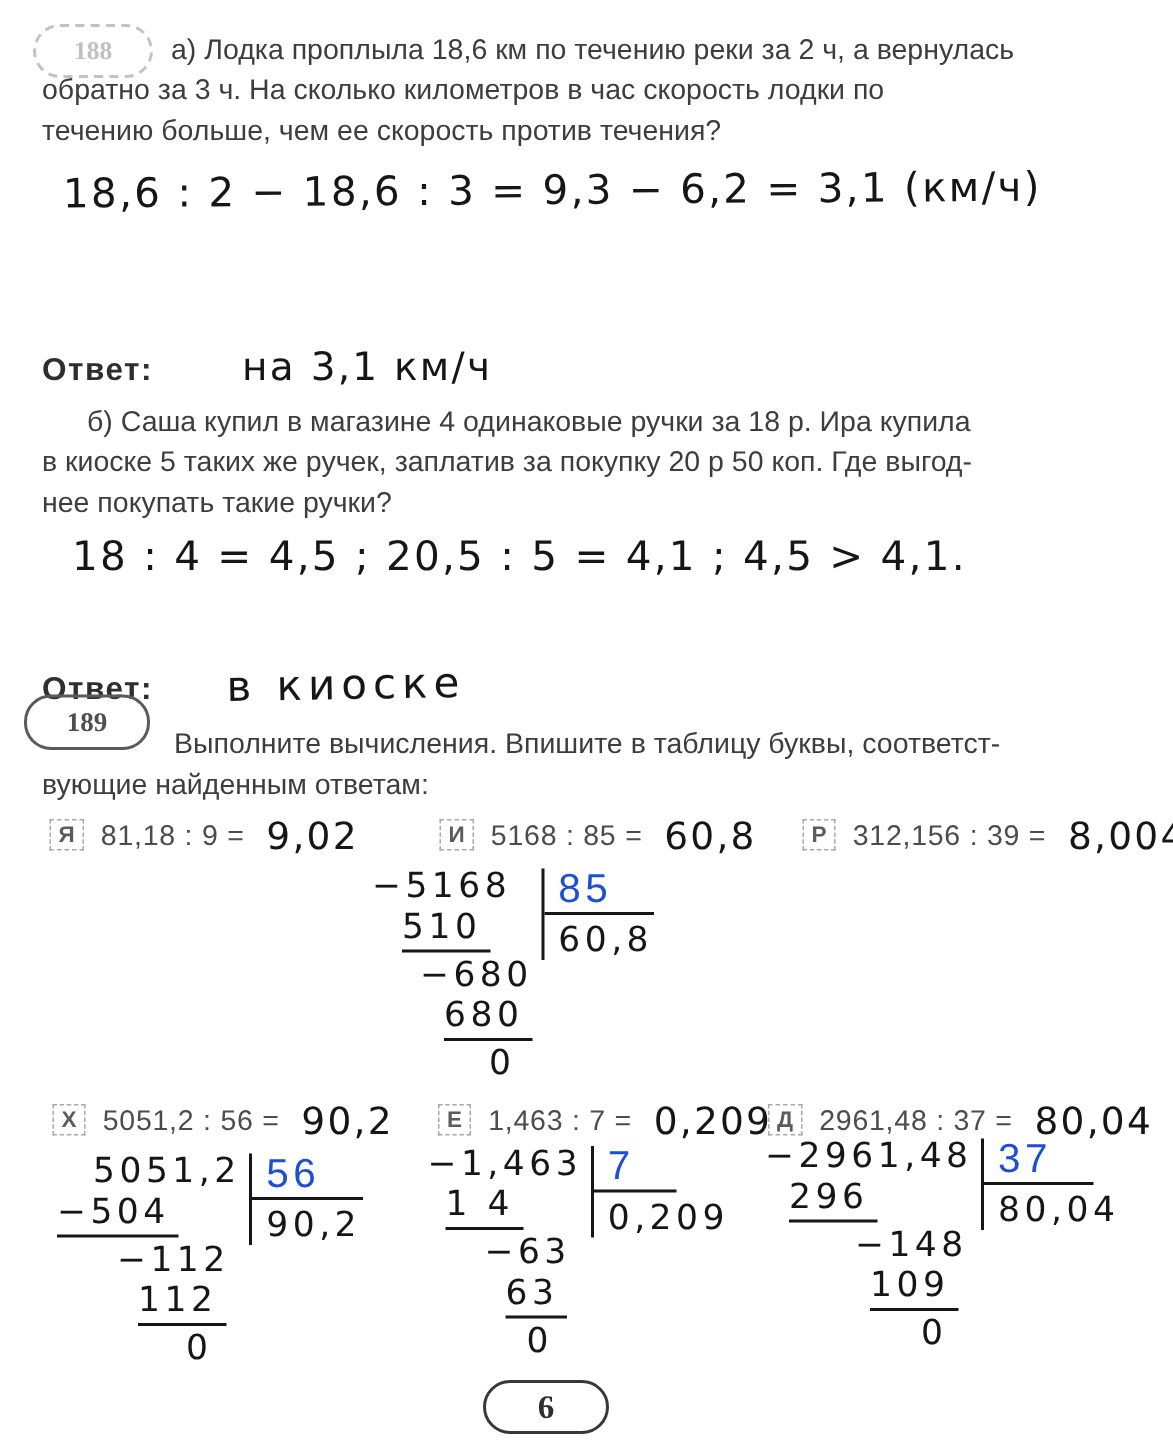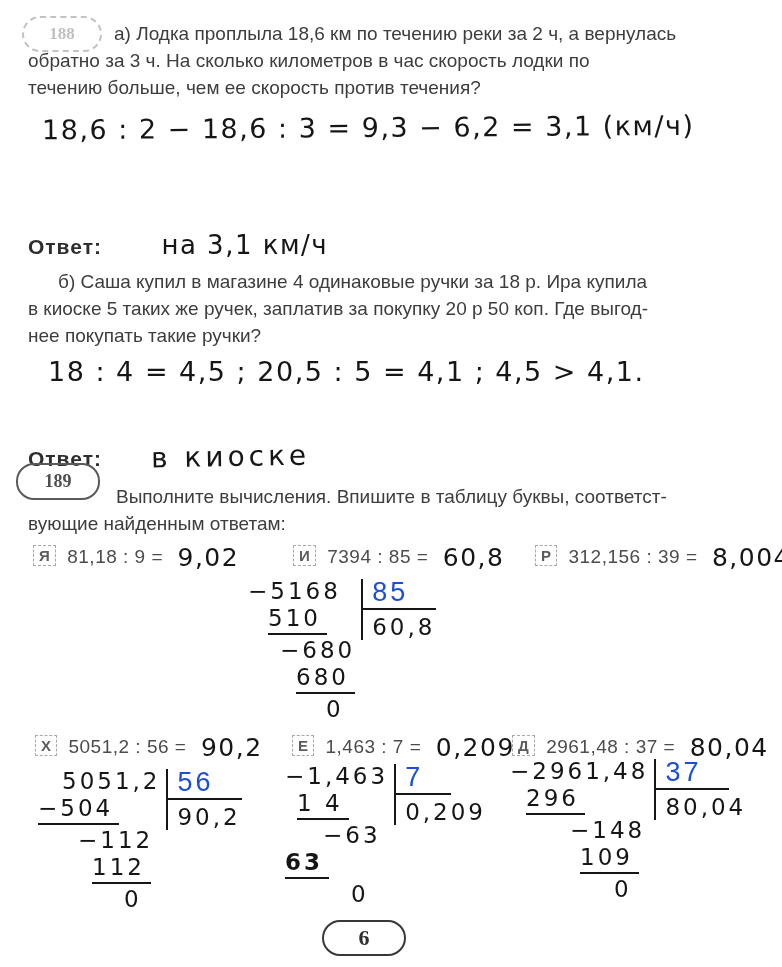--- a/index.html
+++ b/index.html
@@ -100,21 +100,21 @@
     <div class="line">вующие найденным ответам:</div>
   </div>
 
   <div class="eq-item" style="left:33px; top:543px;">
     <span class="letter-box">Я</span>
     <span class="expr">81,18 : 9 =</span>
     <span class="hw hw-ans">9,02</span>
   </div>
   <div class="eq-item" style="left:293px; top:543px;">
     <span class="letter-box">И</span>
-    <span class="expr">7394 : 85 =</span>
+    <span class="expr">5168 : 85 =</span>
     <span class="hw hw-ans">60,8</span>
   </div>
   <div class="eq-item" style="left:497px; top:543px;padding-left:38px;">
     <span class="letter-box faded">Р</span>
     <span class="expr faded">312,156 : 39 =</span>
     <span class="hw hw-ans">8,004</span>
   </div>
 
   <div class="longdiv" style="left:248px; top:578px;">
     <div class="ld-left">
@@ -158,21 +158,21 @@
       <div class="ld-divisor">56</div>
       <div class="ld-quotient">90,2</div>
     </div>
   </div>
 
   <div class="longdiv" style="left:285px; top:763px;">
     <div class="ld-left">
       <div class="ld-row" style="margin-left:0;">−1,463</div>
       <div class="ld-row ul" style="margin-left:12px;">1 4</div>
       <div class="ld-row" style="margin-left:38px;">−63</div>
-      <div class="ld-row ul" style="font-weight:bold;">63</div>
+      <div class="ld-row ul" style="margin-left:52px;">63</div>
       <div class="ld-row" style="margin-left:66px;">0</div>
     </div>
     <div class="ld-right">
       <div class="ld-divisor">7</div>
       <div class="ld-quotient">0,209</div>
     </div>
   </div>
 
   <div class="longdiv" style="left:510px; top:758px;">
     <div class="ld-left">

